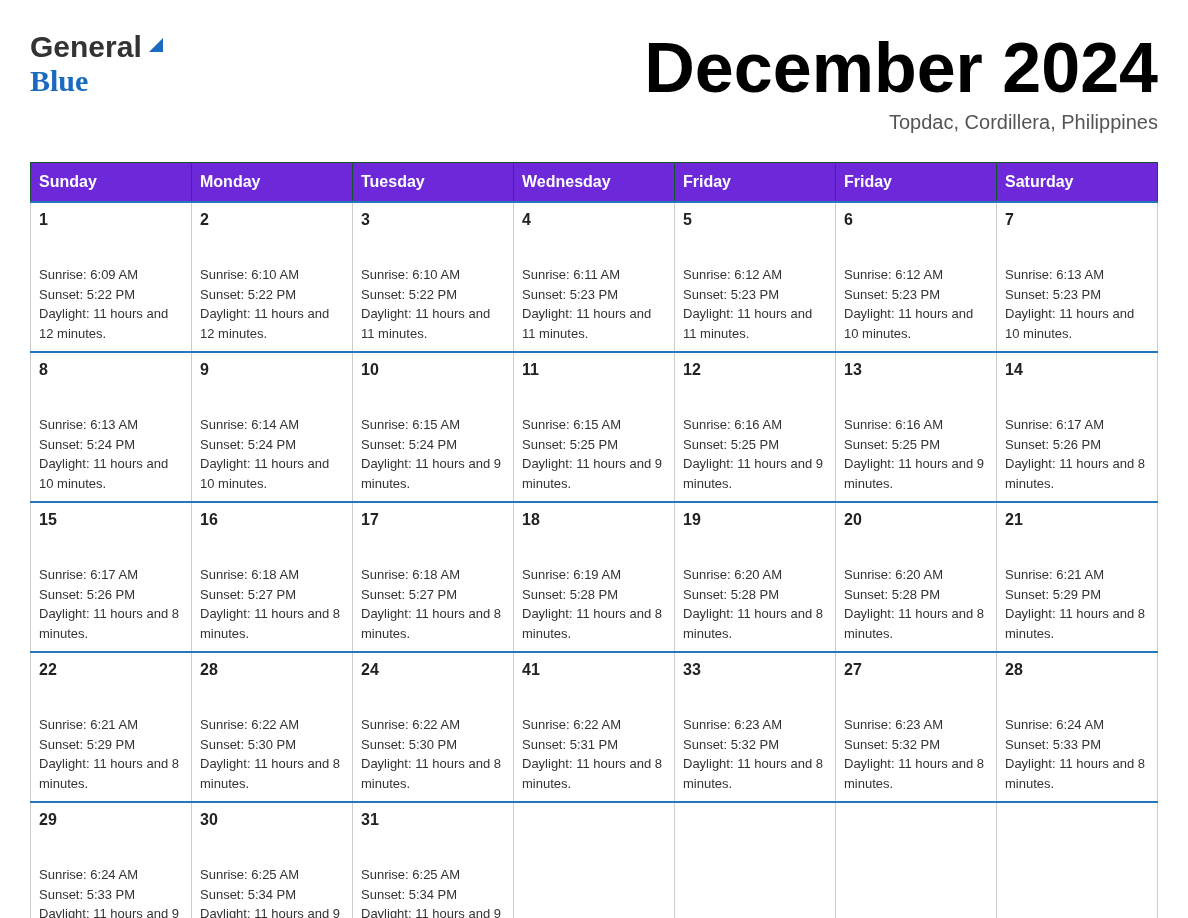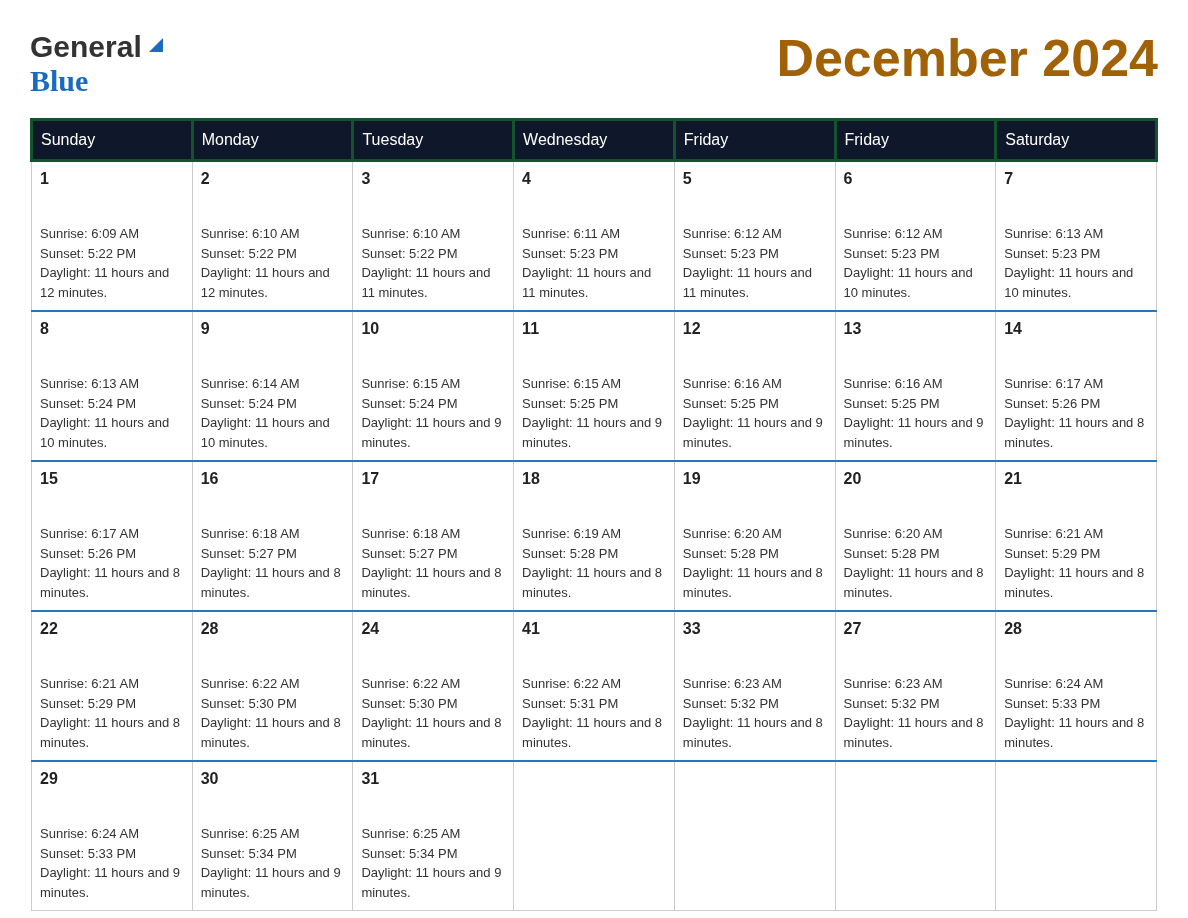--- a/index.html
+++ b/index.html
@@ -7,55 +7,55 @@
       font-family: Arial, sans-serif;
       background: #fff;
       padding: 30px;
       width: 1188px;
       min-height: 918px;
     }
     .header {
       display: flex;
       justify-content: space-between;
       align-items: flex-start;
-      margin-bottom: 20px;
+      margin-bottom: 28px;
       gap: 44px;
     }
     .logo {
       display: flex;
       flex-direction: column;
       align-items: flex-start;
     }
     .title-block {
       text-align: right;
     }
     .month-title {
-      font-size: 52px;
-      font-weight: bold;
-      color: #a16207;
+      font-size: 70px;
+      font-weight: bold;
+      color: #000000;
       line-height: 1.1;
     }
     .subtitle {
       font-size: 20px;
       color: #555;
       margin-top: 4px;
     }
     .calendar {
       width: 100%;
       border-collapse: collapse;
       border: 1px solid #aaa;
     }
     .calendar th {
-      background-color: #0f172a;
+      background-color: #6d28d9;
       color: #fff;
       padding: 10px 8px;
       font-size: 16px;
-      font-weight: normal;
+      font-weight: bold;
       text-align: left;
-      border: 3px solid #14532d;
+      border: 1px solid #14532d;
     }
     .calendar td {
       vertical-align: top;
       padding: 8px;
       border: 1px solid #ccc;
       width: calc(100% / 7);
       font-size: 13px;
       color: #333;
       min-height: 110px;
       background: #fff;
@@ -108,20 +108,21 @@
       <svg width="22" height="22" viewBox="0 0 22 22" style="margin-left:3px; margin-top:-4px;">
         <polygon points="4,18 18,18 18,4" fill="#1a6bbf"></polygon>
       </svg>
     </div>
     <div>
       <span class="logo-text-blue">Blue</span>
     </div>
   </div>
   <div class="title-block">
     <div class="month-title">December 2024</div>
+    <div class="subtitle">Topdac, Cordillera, Philippines</div>
   </div>
 </div>
 
 <table class="calendar">
   <thead>
     <tr>
     <th>Sunday</th>
         <th>Monday</th>
         <th>Tuesday</th>
         <th>Wednesday</th>

